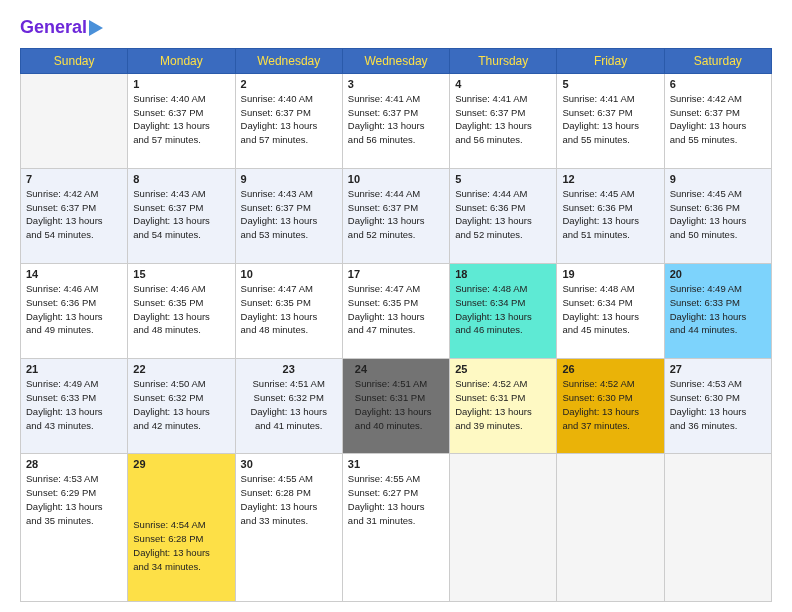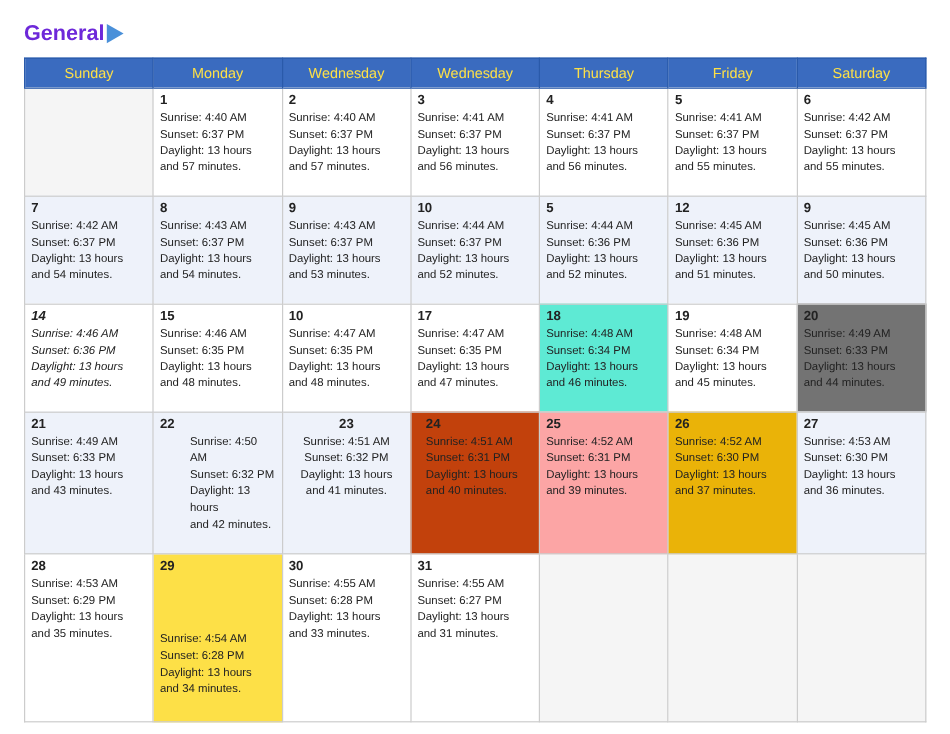--- a/index.html
+++ b/index.html
@@ -232,21 +232,21 @@
           </td>
           <td style="background: rgb(238, 242, 250);">
             <span class="day-num">9</span>
             <div class="day-info" style="white-space: pre-line;">Sunrise: 4:45 AM
 Sunset: 6:36 PM
 Daylight: 13 hours
 and 50 minutes.</div>
           </td>
         </tr>
         <tr>
-          <td style="background: rgb(255, 255, 255); font-style: italic;">
+          <td style="background: rgb(255, 255, 255);">
             <span class="day-num">14</span>
             <div class="day-info" style="white-space: pre-line;">Sunrise: 4:46 AM
 Sunset: 6:36 PM
 Daylight: 13 hours
 and 49 minutes.</div>
           </td>
           <td style="background: rgb(255, 255, 255);">
             <span class="day-num">15</span>
             <div class="day-info" style="white-space: pre-line;">Sunrise: 4:46 AM
 Sunset: 6:35 PM
@@ -274,58 +274,58 @@
 Daylight: 13 hours
 and 46 minutes.</div>
           </td>
           <td style="background: rgb(255, 255, 255);">
             <span class="day-num">19</span>
             <div class="day-info" style="white-space: pre-line;">Sunrise: 4:48 AM
 Sunset: 6:34 PM
 Daylight: 13 hours
 and 45 minutes.</div>
           </td>
-          <td style="background: #737373;">
+          <td style="background: #7dd3fc;">
             <span class="day-num">20</span>
             <div class="day-info" style="white-space: pre-line;">Sunrise: 4:49 AM
 Sunset: 6:33 PM
 Daylight: 13 hours
 and 44 minutes.</div>
           </td>
         </tr>
         <tr>
           <td style="background: rgb(238, 242, 250);">
             <span class="day-num">21</span>
             <div class="day-info" style="white-space: pre-line;">Sunrise: 4:49 AM
 Sunset: 6:33 PM
 Daylight: 13 hours
 and 43 minutes.</div>
           </td>
           <td style="background: rgb(238, 242, 250);">
             <span class="day-num">22</span>
-            <div class="day-info" style="white-space: pre-line; margin-left: 25px;">Sunrise: 4:50 AM
+            <div class="day-info" style="white-space: pre-line;">Sunrise: 4:50 AM
 Sunset: 6:32 PM
 Daylight: 13 hours
 and 42 minutes.</div>
           </td>
           <td style="background: rgb(238, 242, 250); text-align: center;">
             <span class="day-num">23</span>
             <div class="day-info" style="white-space: pre-line;">Sunrise: 4:51 AM
 Sunset: 6:32 PM
 Daylight: 13 hours
 and 41 minutes.</div>
           </td>
-          <td style="background: #c2410c; padding-left: 12px;">
+          <td style="background: #737373; padding-left: 12px;">
             <span class="day-num">24</span>
             <div class="day-info" style="white-space: pre-line;">Sunrise: 4:51 AM
 Sunset: 6:31 PM
 Daylight: 13 hours
 and 40 minutes.</div>
           </td>
-          <td style="background: #fca5a5;">
+          <td style="background: #fef9c3;">
             <span class="day-num">25</span>
             <div class="day-info" style="white-space: pre-line;">Sunrise: 4:52 AM
 Sunset: 6:31 PM
 Daylight: 13 hours
 and 39 minutes.</div>
           </td>
           <td style="background: #eab308;">
             <span class="day-num">26</span>
             <div class="day-info" style="white-space: pre-line;">Sunrise: 4:52 AM
 Sunset: 6:30 PM

